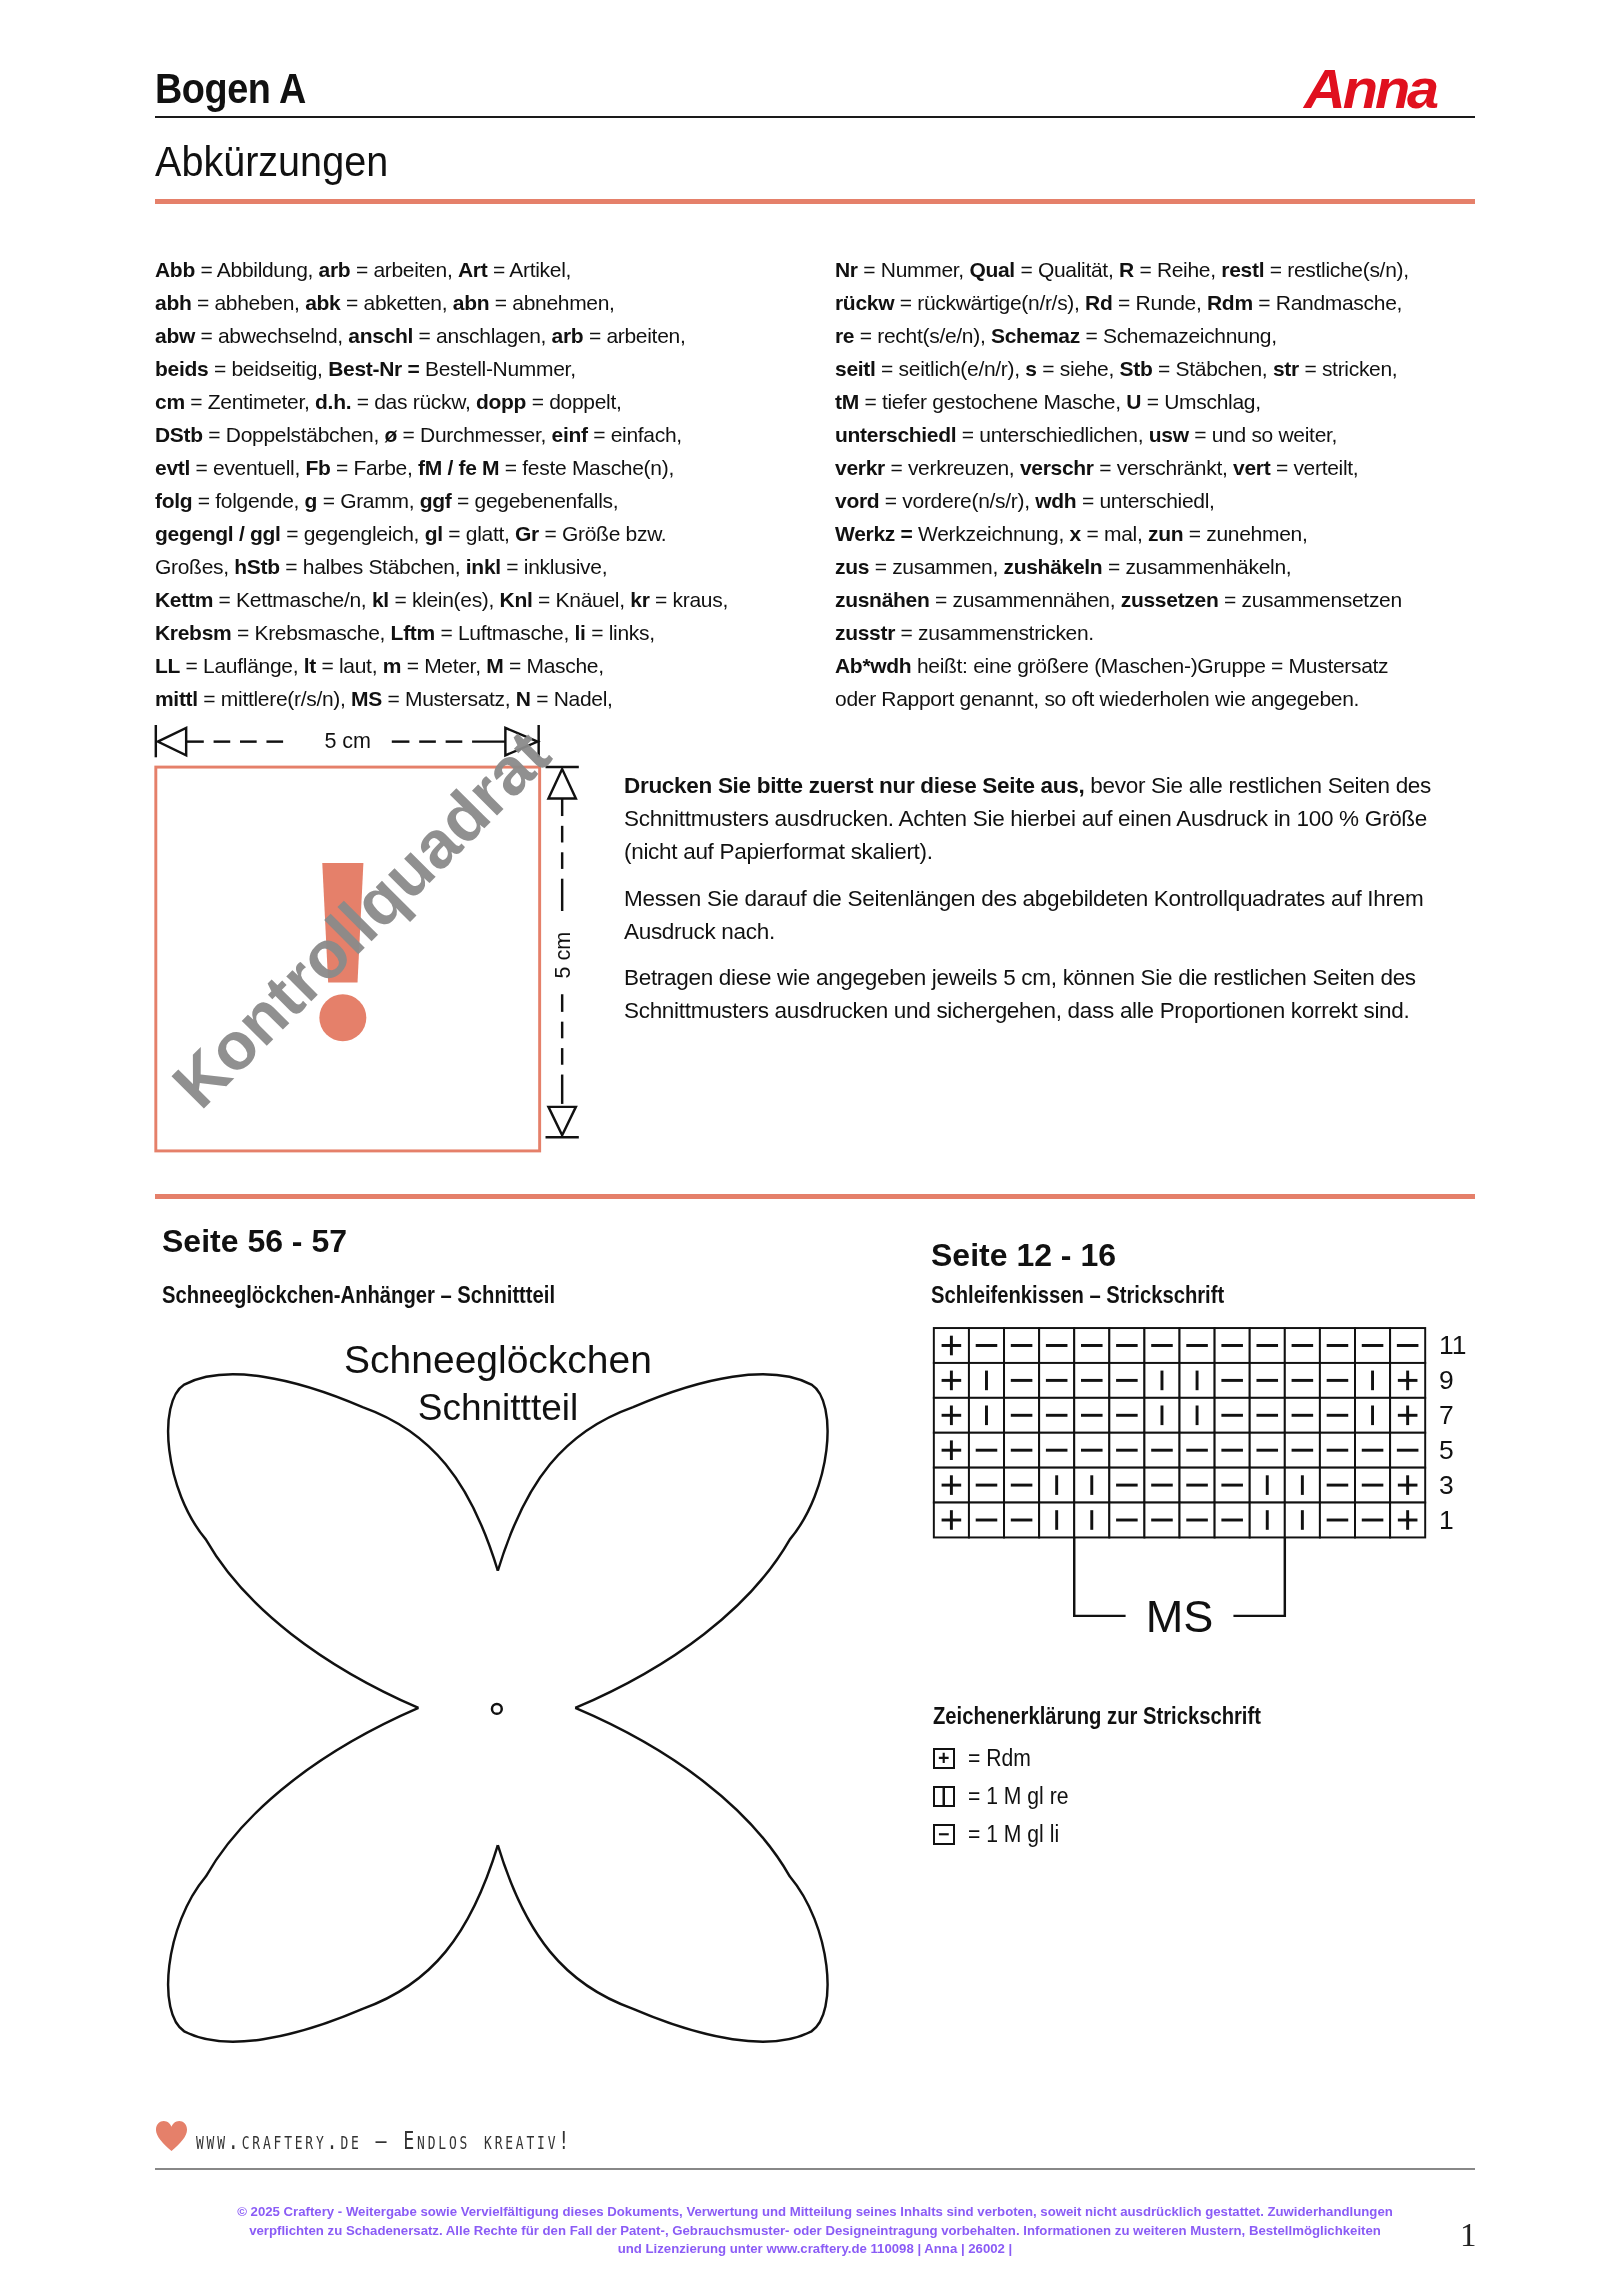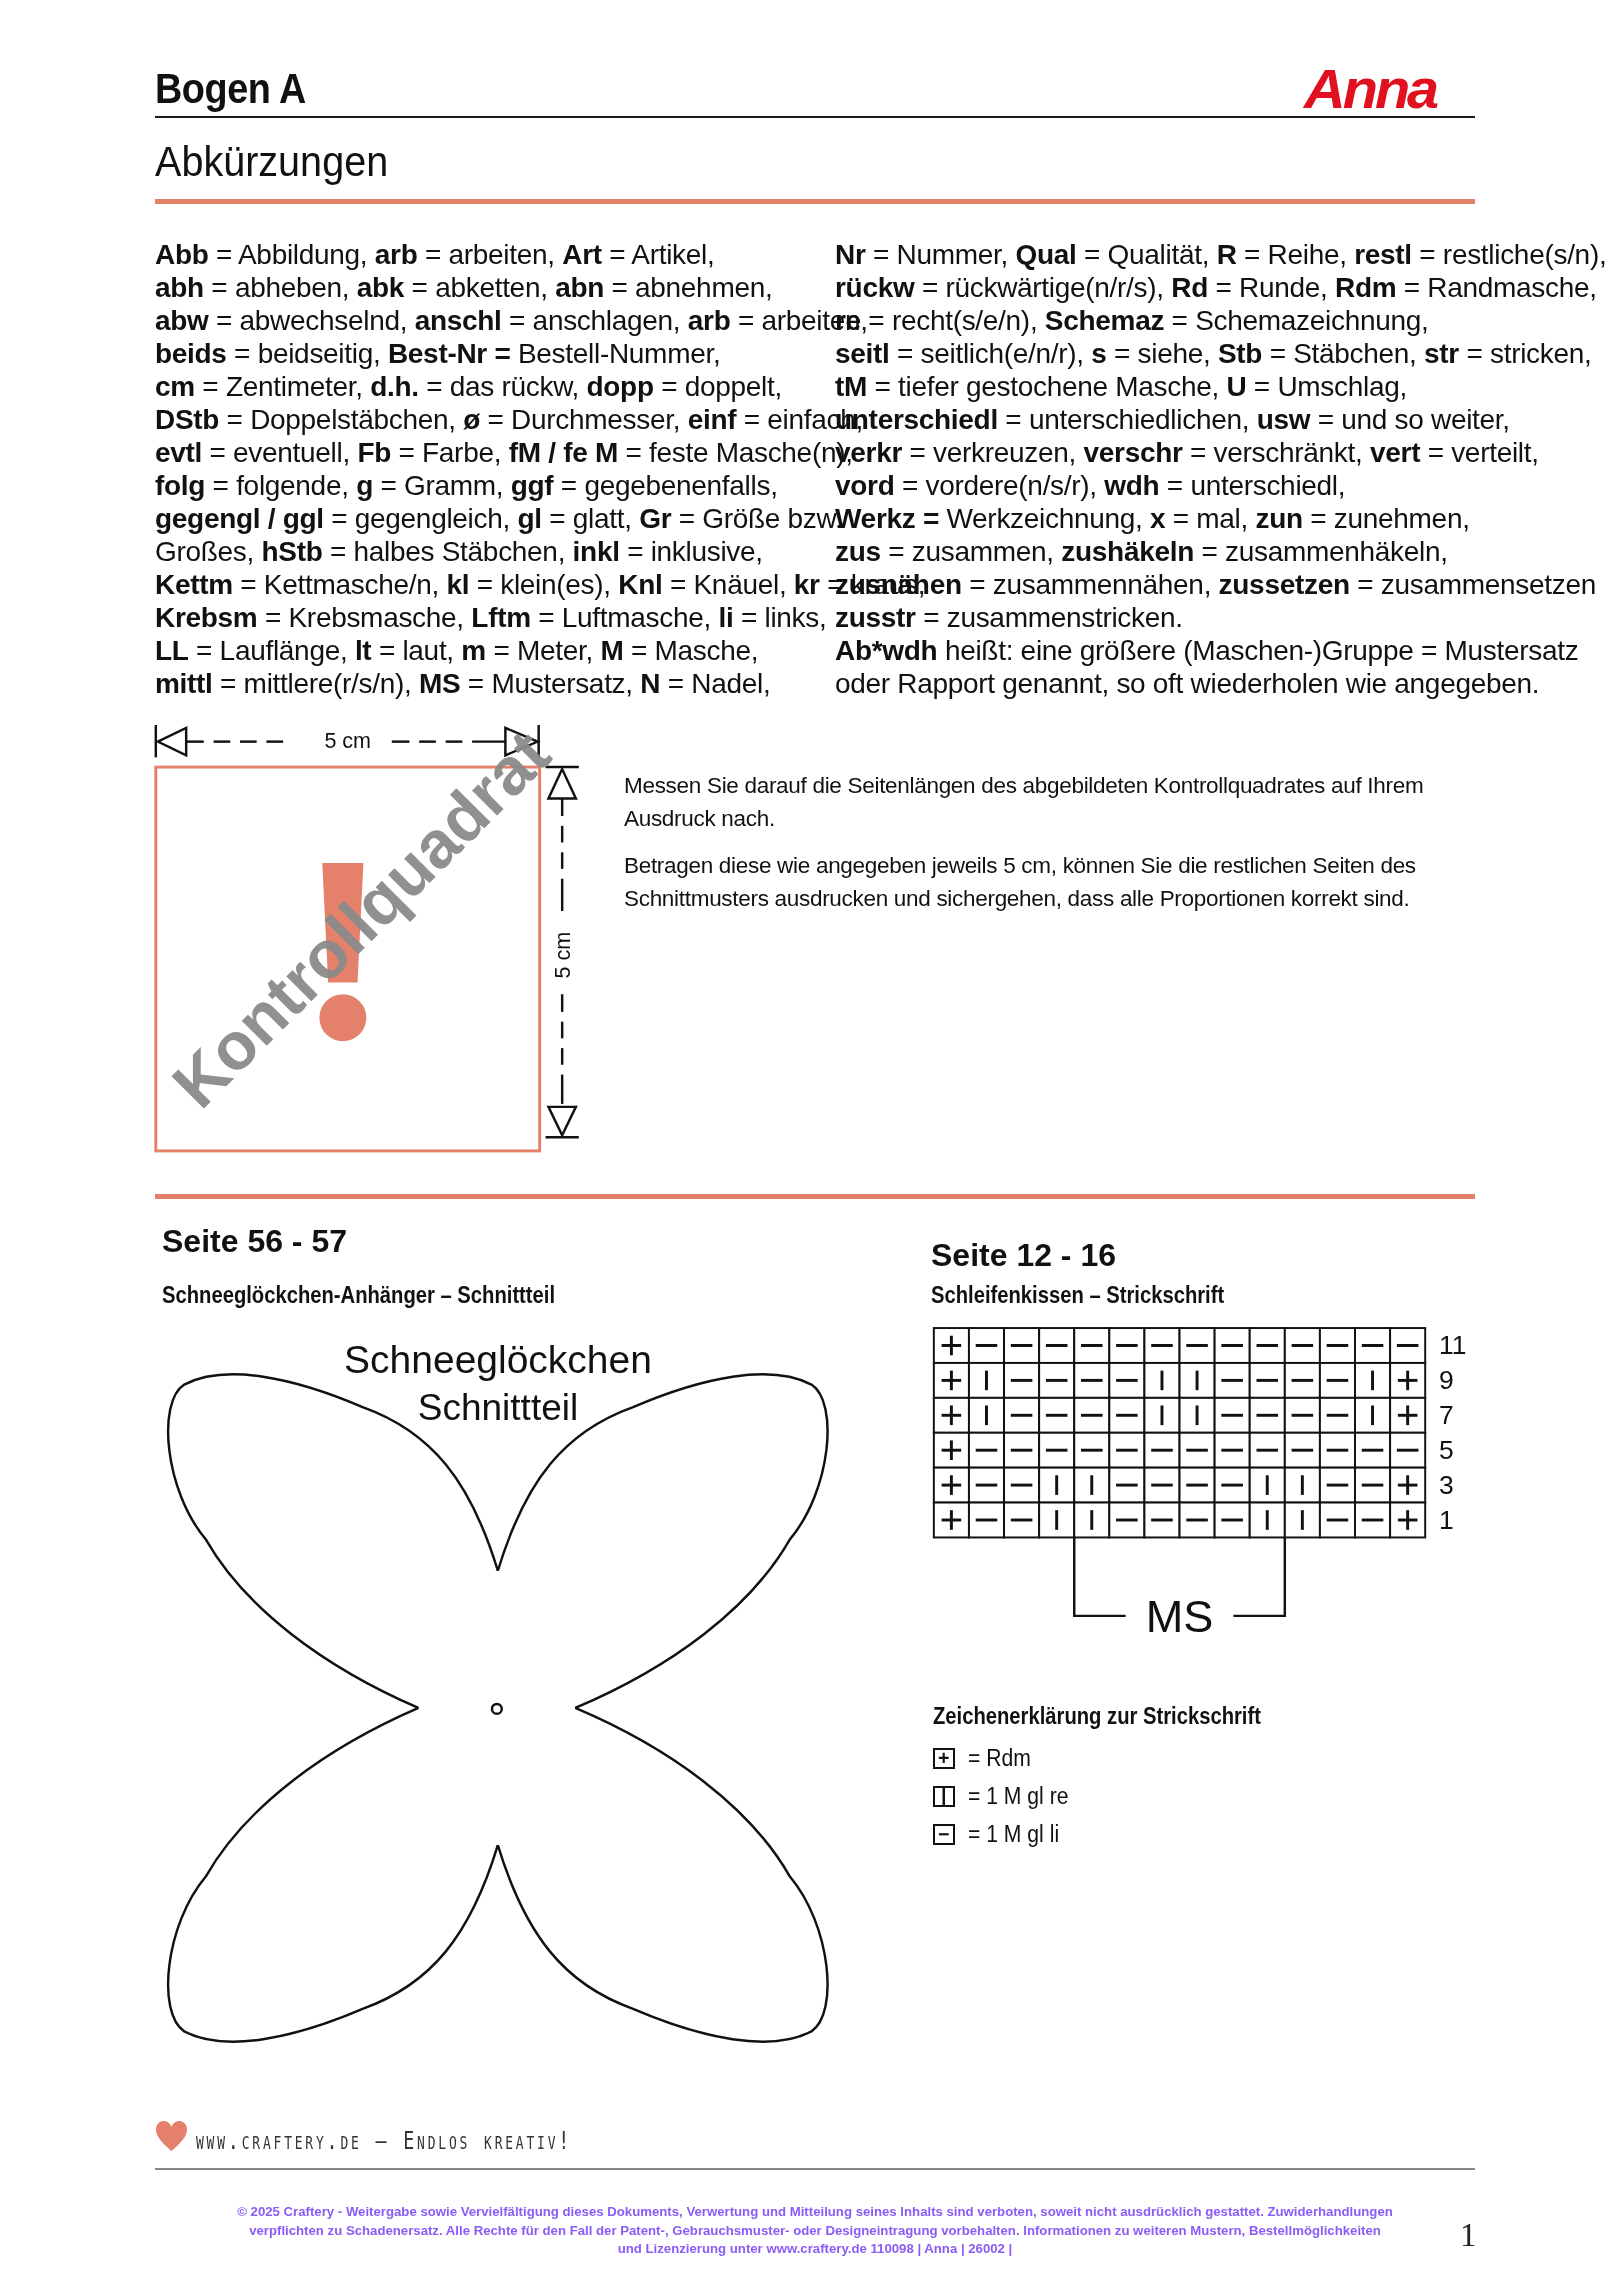--- a/index.html
+++ b/index.html
@@ -6,21 +6,21 @@
   body { width: 1621px; height: 2293px; position: relative; overflow: hidden;
          font-family: "Liberation Sans", sans-serif; color: #111; }
   .abs { position: absolute; }
   .title-main { left: 155px; top: 65px; font-size: 42px; font-weight: bold; letter-spacing: -0.5px;
                 font-family: "Liberation Sans", sans-serif; transform: scaleX(0.9); transform-origin: left; }
   .logo { left: 1304px; top: 57px; font-size: 55px; font-weight: bold; font-style: italic; color: #e0101e;
           letter-spacing: -2.9px; font-family: "Liberation Sans", sans-serif; transform: scaleX(1.05); transform-origin: left; }
   .rule-black { left: 155px; top: 116px; width: 1320px; height: 2px; background: #1a1a1a; }
   .subtitle { left: 155px; top: 137px; font-size: 43px; font-weight: normal; transform: scaleX(0.92); transform-origin: left; }
   .rule-orange { left: 155px; width: 1320px; height: 4.9px; background: #e5806a; }
-  .abbr-col { font-size: 28px; line-height: 33px; width: 676px; letter-spacing: -0.3px; }
+  .abbr-col { font-size: 21px; line-height: 33px; width: 676px; letter-spacing: -0.3px; margin-top: 15px; }
   .abbr-col div { white-space: nowrap; }
   .abbr-col b { font-weight: bold; }
   .info-text { left: 624px; top: 769px; width: 843px; font-size: 22.5px; line-height: 33px; letter-spacing: -0.3px; }
   .info-text p { margin: 0 0 13.7px 0; }
   .sec-title { font-size: 32px; font-weight: bold; }
   .sec-sub { font-size: 23.5px; font-weight: bold; transform: scaleX(0.86); transform-origin: left; white-space: nowrap; }
   .legend-title { left: 933px; top: 1703px; font-size: 23.5px; font-weight: bold; transform: scaleX(0.86); transform-origin: left; white-space: nowrap; }
   .legend-row { left: 933px; font-size: 23.5px; display: flex; align-items: center; gap: 13.7px; }
   .legend-box { width: 21.6px; height: 21.6px; border: 2px solid #111; box-sizing: border-box; display: flex; align-items: center; justify-content: center;
                 font-size: 19.6px; line-height: 1; font-weight: bold; }
@@ -112,20 +112,21 @@
 
   <rect x="9" y="48" width="392" height="392" fill="none" stroke="#e5806a" stroke-width="3"></rect>
 
   <polygon points="179,146 221,146 215,268 185,268" fill="#e5806a"></polygon>
   <circle cx="200" cy="304" r="24" fill="#e5806a"></circle>
 
   <text x="0" y="0" transform="translate(55,400) rotate(-45)" font-size="68" font-weight="bold" font-family="Liberation Sans, sans-serif" fill="#8a8a8a" fill-opacity="0.95">Kontrollquadrat</text>
 </svg>
 
 <div class="abs info-text">
+  <p><b>Drucken Sie bitte zuerst nur diese Seite aus,</b><span> bevor Sie alle restlichen Seiten des Schnittmusters ausdrucken. Achten Sie hierbei auf einen Ausdruck in 100 % Größe (nicht auf Papierformat skaliert).</span></p>
   <p>Messen Sie darauf die Seitenlängen des abgebildeten Kontrollquadrates auf Ihrem Ausdruck nach.</p>
   <p>Betragen diese wie angegeben jeweils 5 cm, können Sie die restlichen Seiten des Schnittmusters ausdrucken und sichergehen, dass alle Proportionen korrekt sind.</p>
 </div>
 
 <div class="abs rule-orange" style="top:1194px"></div>
 
 <div class="abs sec-title" style="left:162px; top:1223px;">Seite 56 - 57</div>
 <div class="abs sec-sub" style="left:162px; top:1282px;">Schneeglöckchen-Anhänger – Schnittteil</div>
 <div class="abs flower-title">Schneeglöckchen</div>
 <div class="abs flower-sub">Schnittteil</div>

